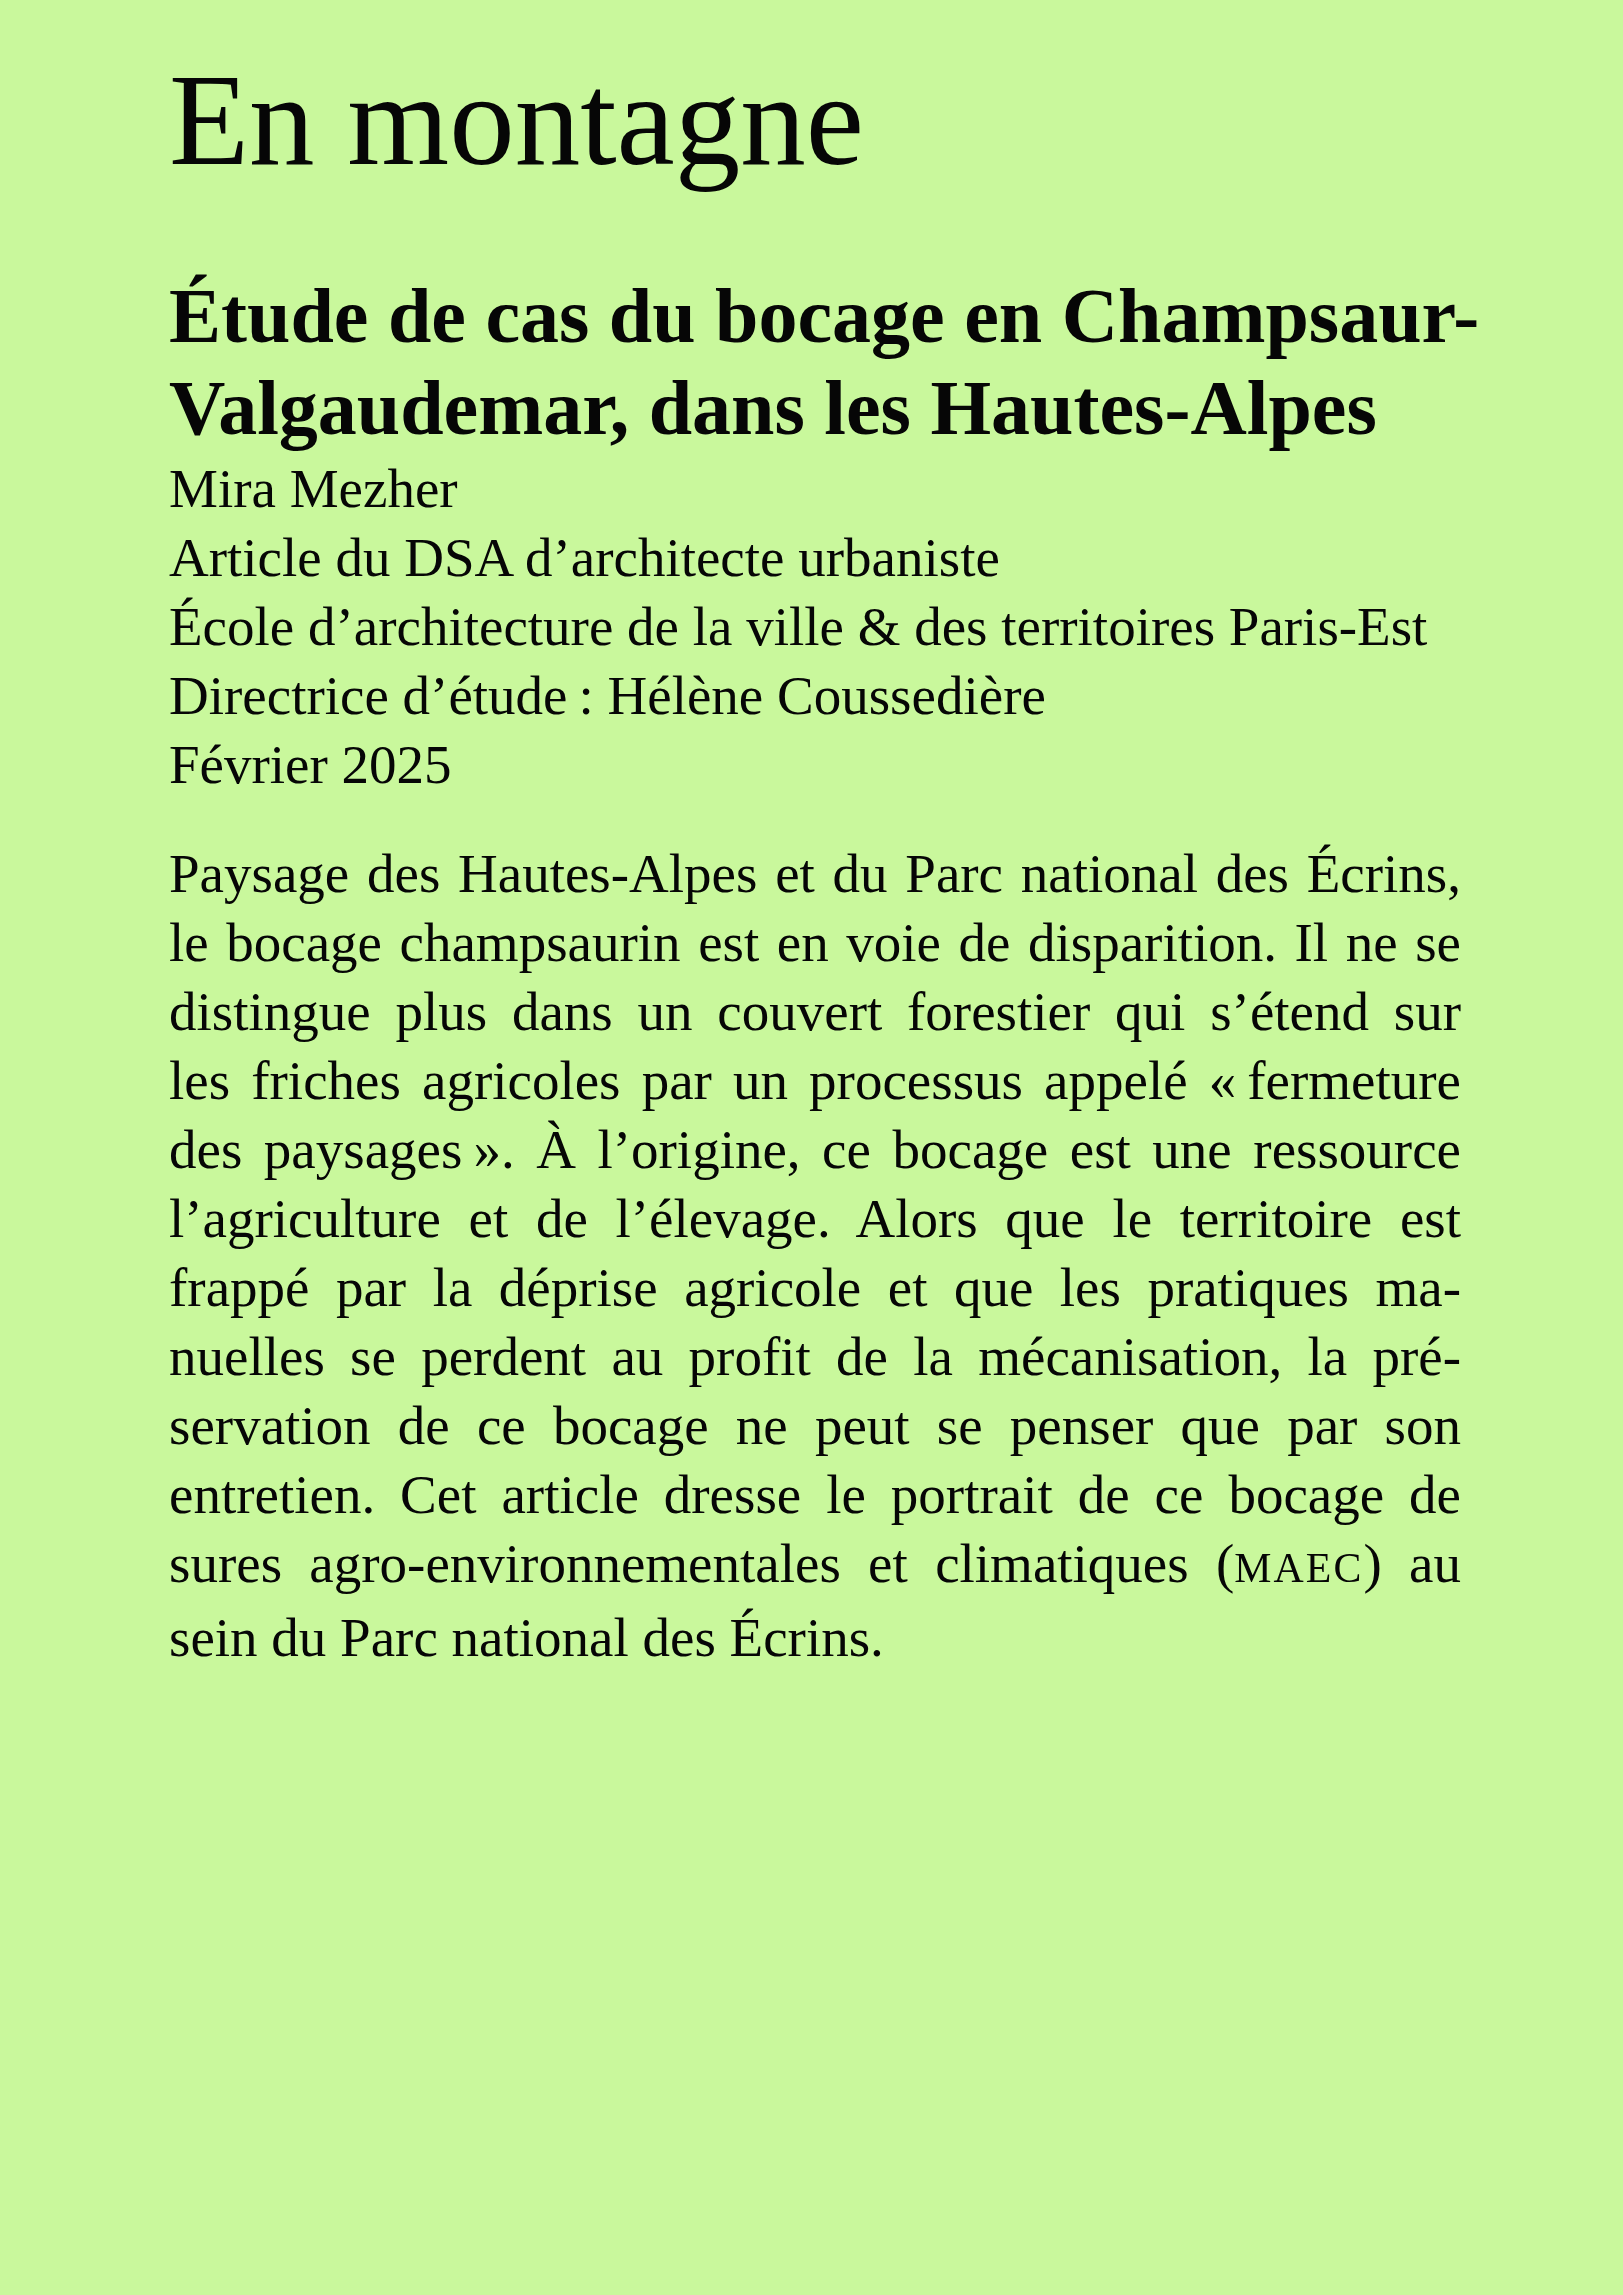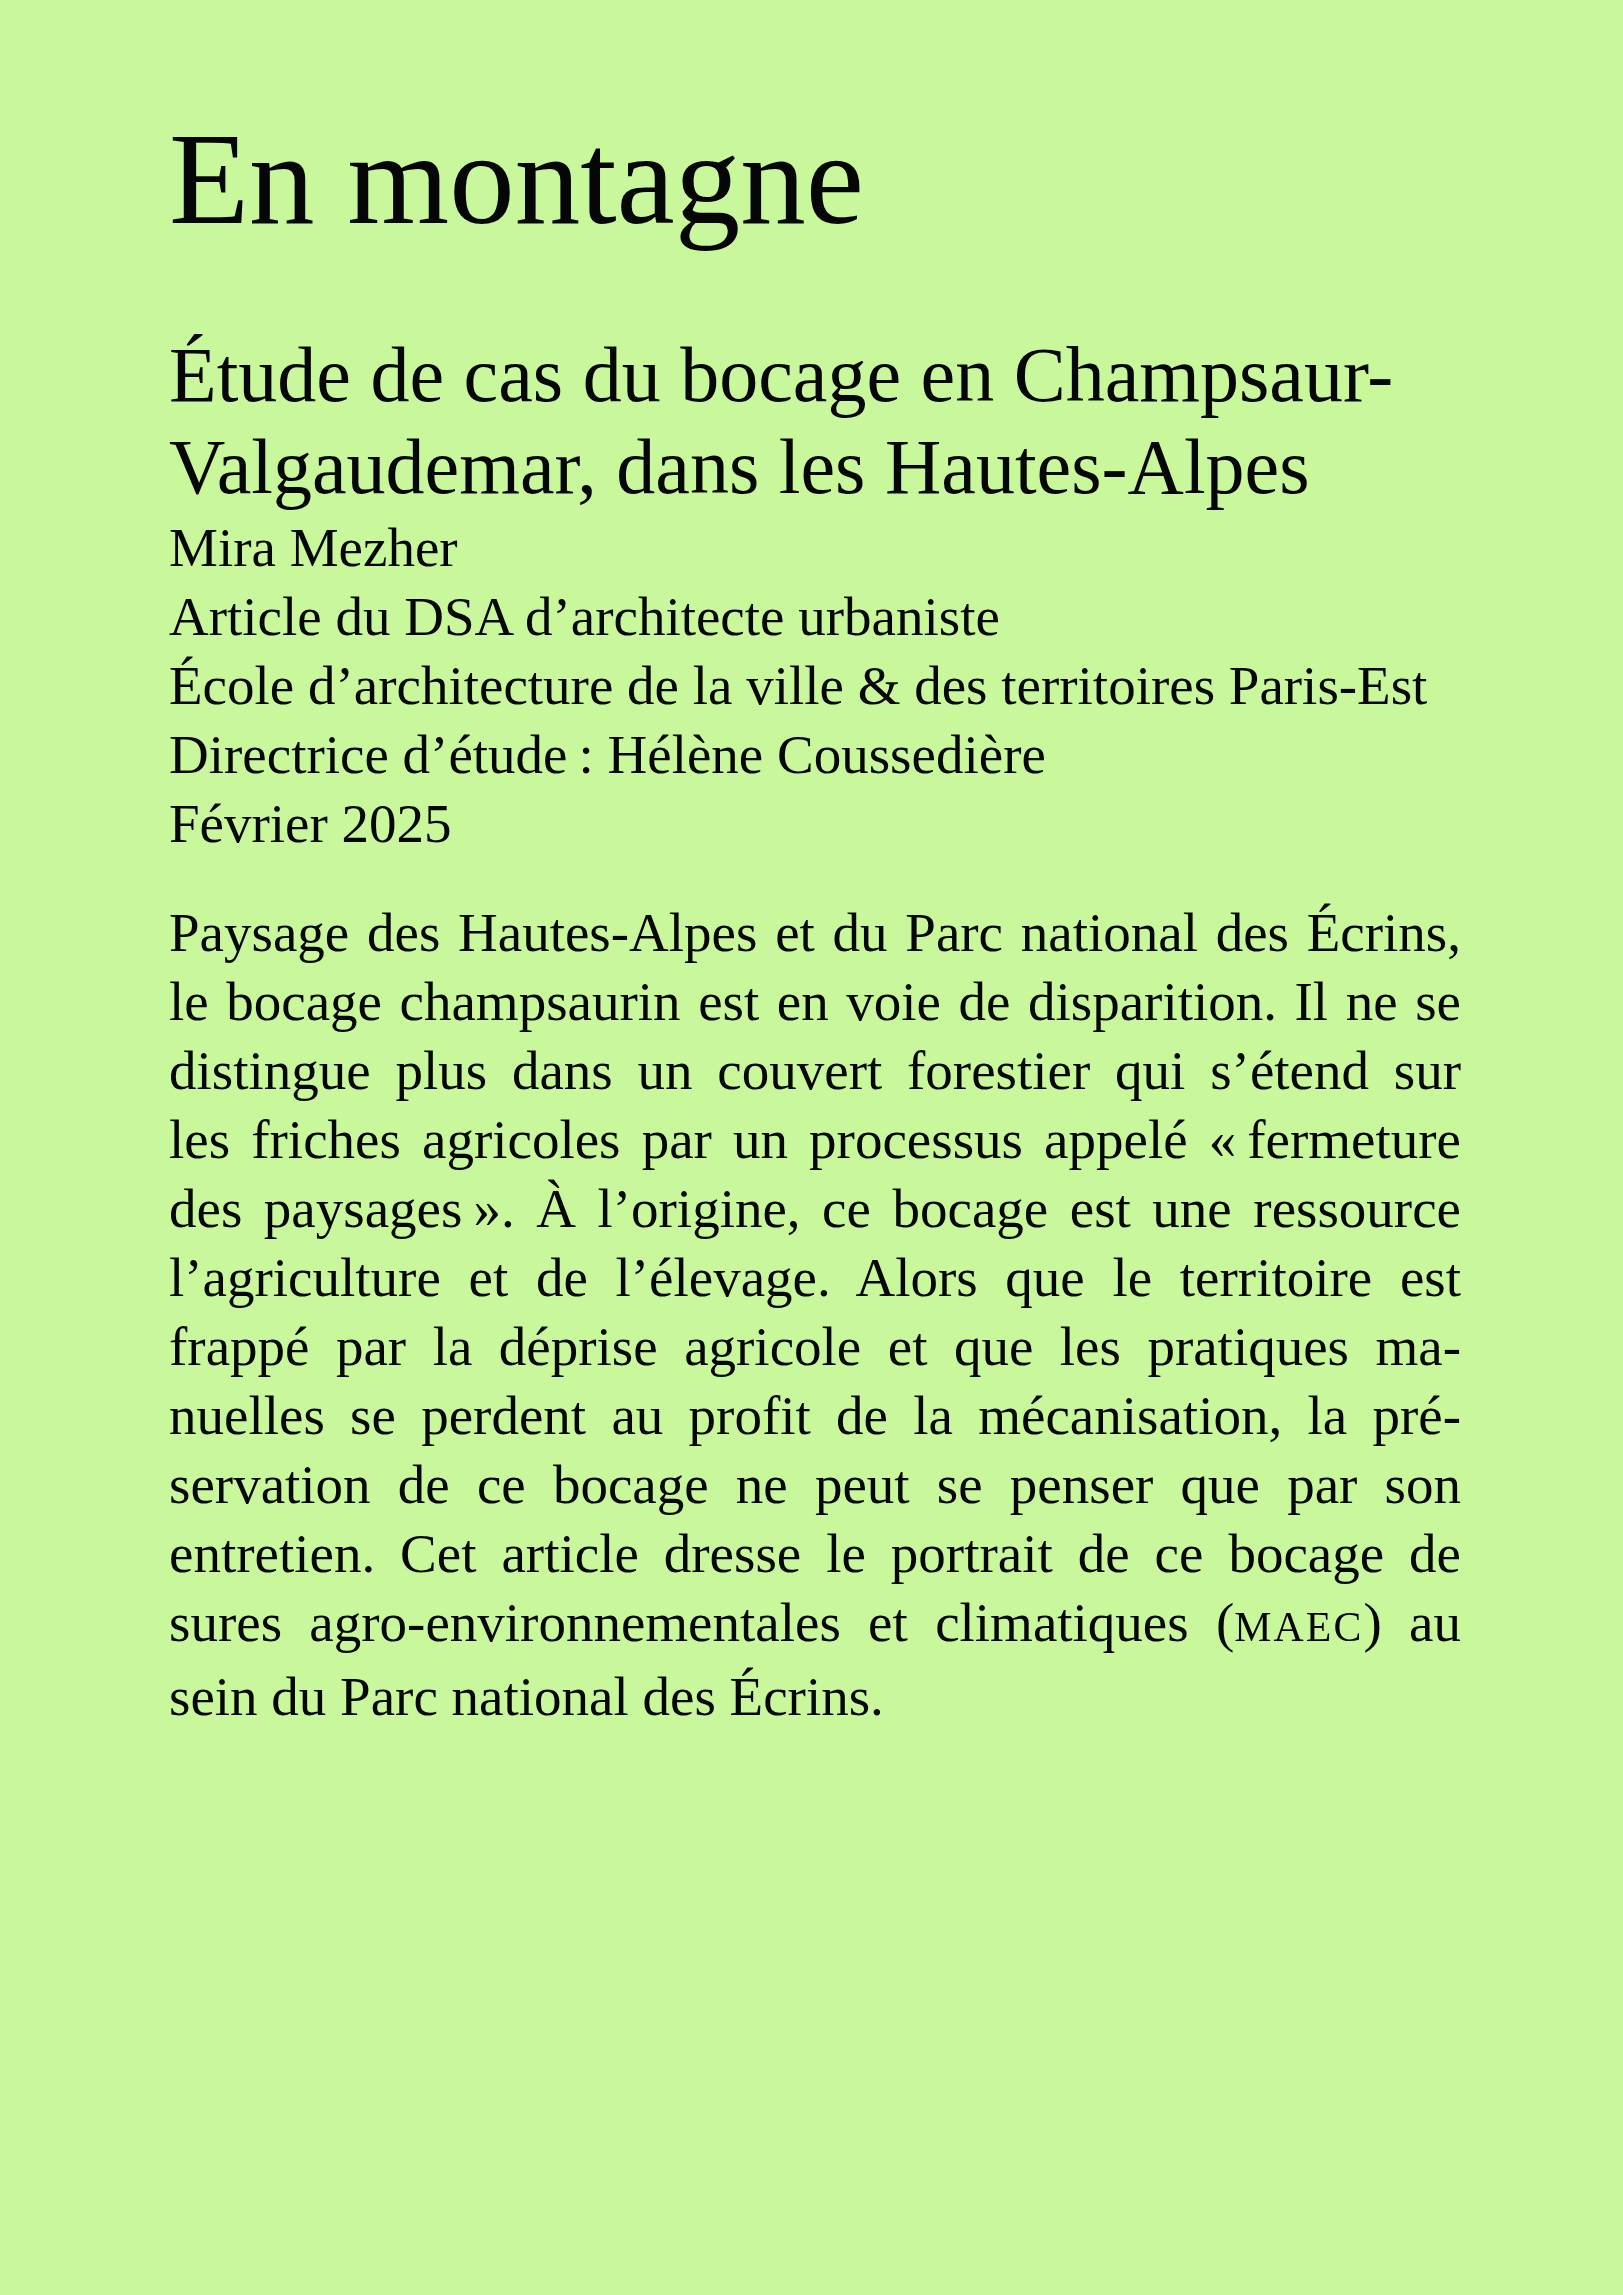--- a/index.html
+++ b/index.html
@@ -8,39 +8,39 @@
     height: 2295px;
     background: #c9f89c; 
     font-family: "Liberation Serif", "DejaVu Serif", serif;
     overflow: hidden;
   }
   .page {
     position: relative;
     width: 1444px;
     height: 2295px;
     box-sizing: border-box;
-    padding: 113px 162px 0 169px;
+    padding: 54px 162px 0 169px;
     color: #060606;
   }
   .content {
     width: 1292px;
   }
   .title {
     margin: 0;
     font-size: 131px;
     line-height: 1.0;
     font-weight: normal;
     letter-spacing: 0;
     white-space: nowrap;
   }
   .subtitle {
     margin: 85px 0 0 0;
     font-size: 78px;
     line-height: 92px;
-    font-weight: normal;
+    font-weight: bold;
   }
   .subtitle-line { white-space: nowrap; }
   .author-block {
     font-size: 55px;
     line-height: 69px;
   }
   .author-line { white-space: nowrap; }
   .abstract {
     margin-top: 40px;
     font-size: 55px;

